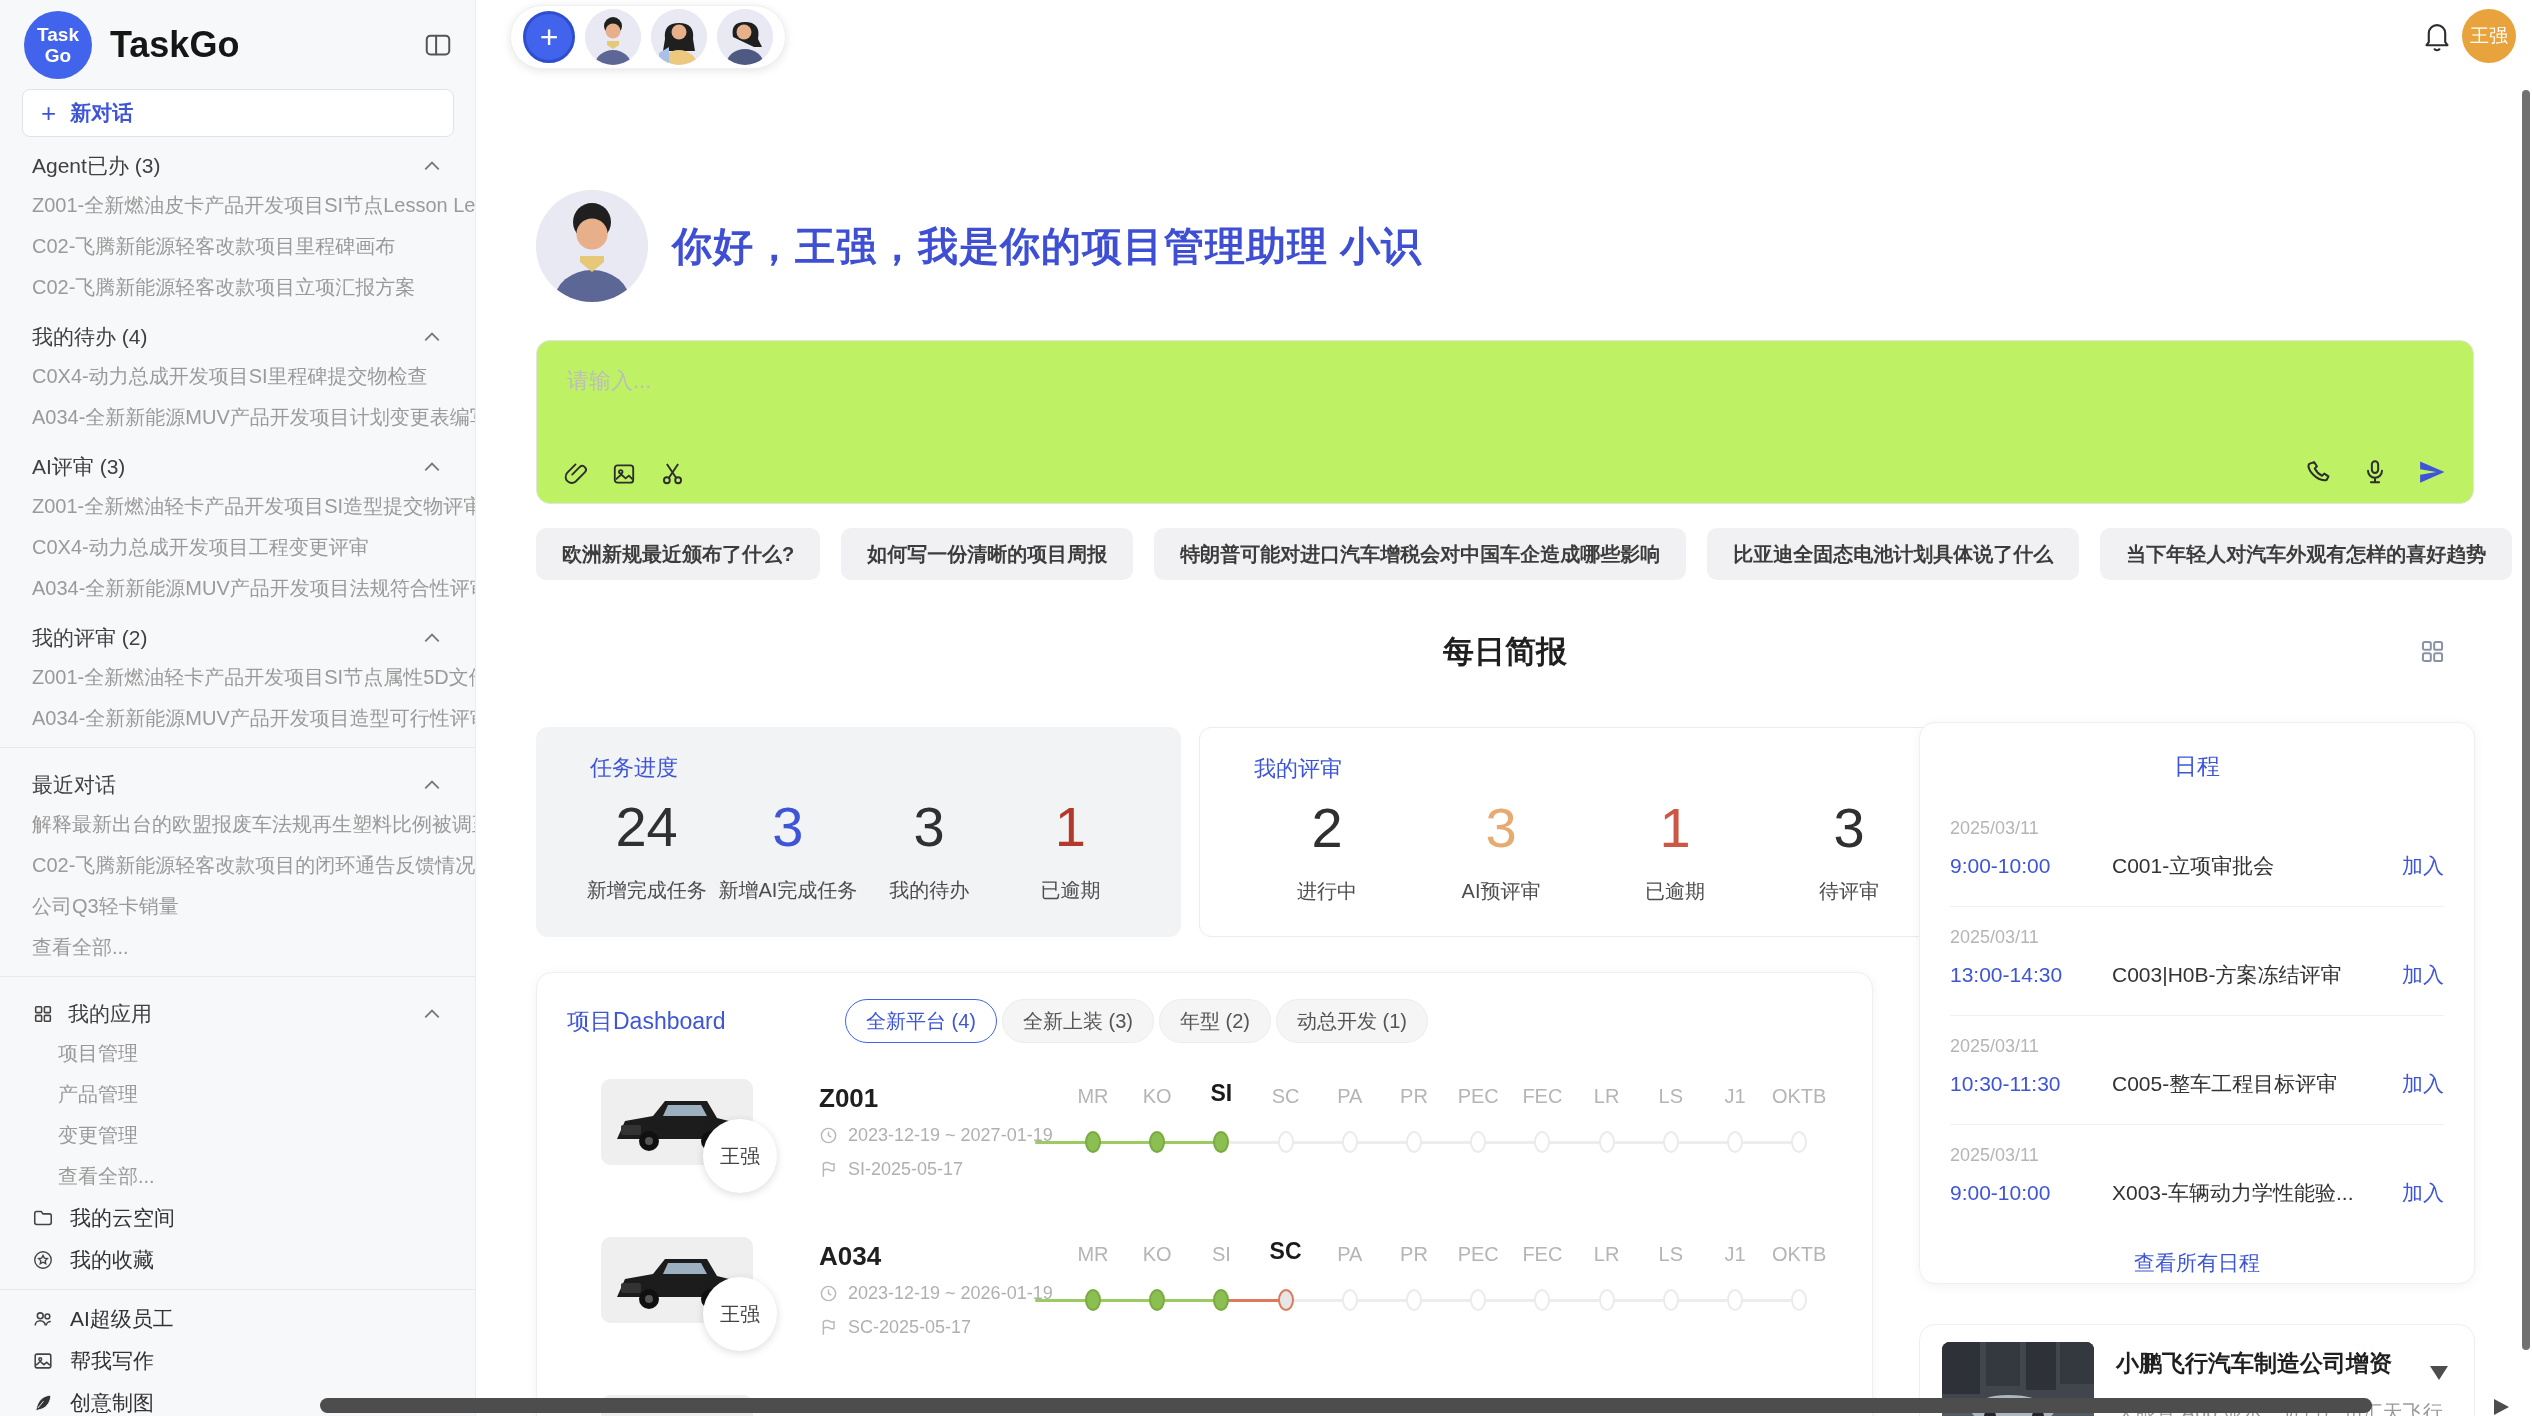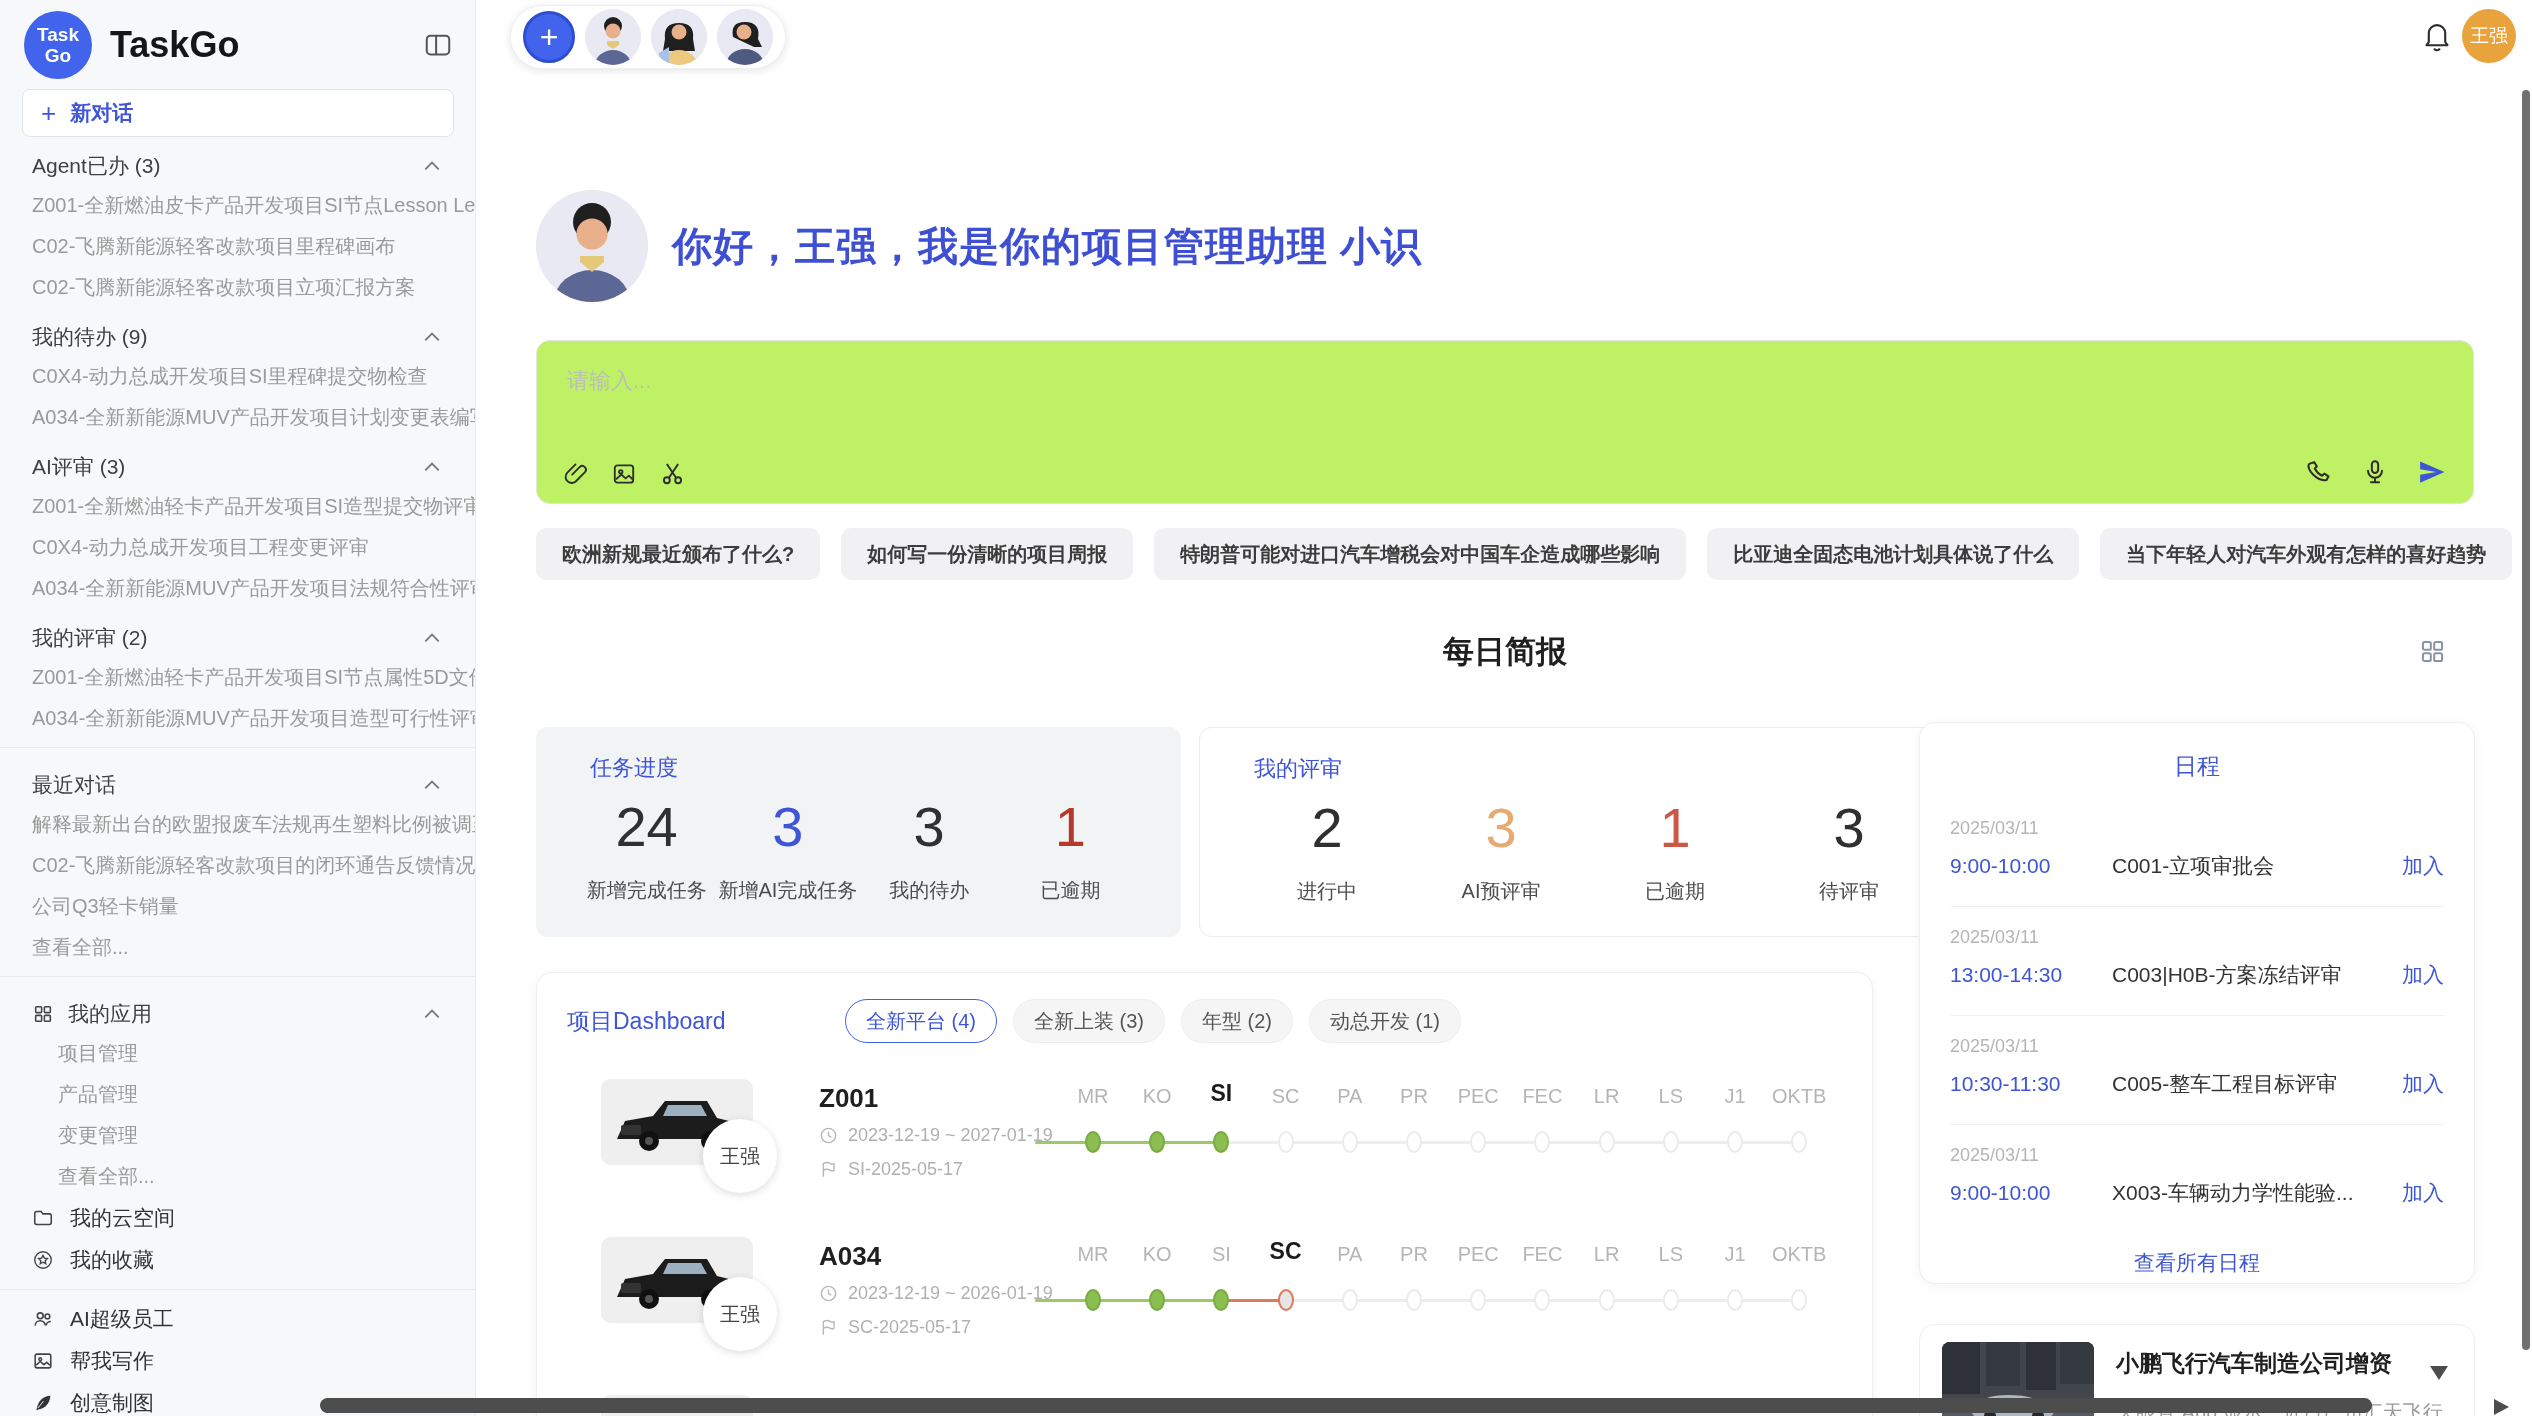--- a/index.html
+++ b/index.html
@@ -71,21 +71,21 @@
   .stat{flex:1;text-align:center;}
   .stat .v{font-size:56px;font-weight:500;line-height:64px;}
   .stat .l{font-size:20px;color:#4d4d4d;margin-top:18px;}
   .c-dark{color:#303030;} .c-blue{color:#3e56d6;} .c-red{color:#b5392b;}
   .c-red2{color:#cd5745;} .c-tan{color:#e7ab72;}
 
   .dash{position:absolute;left:60px;top:972px;width:1337px;height:520px;border:1px solid #efefef;
         border-radius:16px;background:#fff;box-shadow:0 2px 12px rgba(0,0,0,.05);box-sizing:border-box;}
   .dash-head{display:flex;align-items:center;padding:26px 30px 8px 30px;}
   .dash-title{font-size:23px;color:#3e56d6;width:278px;}
-  .tabs{display:flex;gap:16px;text-align:right;}
+  .tabs{display:flex;gap:5px;text-align:right;}
   .tab{height:44px;border-radius:22px;padding:0 20px;font-size:20px;display:flex;align-items:center;
        background:#f5f5f6;color:#555;border:1px solid #ededed;box-sizing:border-box;cursor:pointer;}
   .tab.active{background:#fff;color:#3e56d6;border:1px solid #4263eb;}
   .proj-row{position:absolute;left:0;width:100%;height:158px;}
   .truck{position:absolute;left:64px;top:10px;width:152px;height:86px;border-radius:10px;background:#f1f1f1;overflow:hidden;}
   .owner{position:absolute;left:166px;top:50px;width:74px;height:74px;border-radius:50%;background:#fff;
          box-shadow:0 2px 8px rgba(0,0,0,.14);display:flex;align-items:center;justify-content:center;
          font-size:20px;color:#444;}
   .pcode{position:absolute;left:282px;top:14px;font-size:26px;font-weight:bold;color:#1f1f1f;}
   .pmeta{position:absolute;left:282px;font-size:18px;color:#b0b0b0;display:flex;gap:10px;align-items:center;}
@@ -155,21 +155,21 @@
           <span class="caret">
             <svg width="18" height="12" viewBox="0 0 16 10" fill="none" stroke="#777" stroke-width="1.6">
               <polyline points="2,8 8,2 14,8"></polyline>
             </svg>
           </span>
         </div>
         <div class="sb-item">Z001-全新燃油皮卡产品开发项目SI节点Lesson Learn报告</div>
         <div class="sb-item">C02-飞腾新能源轻客改款项目里程碑画布</div>
         <div class="sb-item">C02-飞腾新能源轻客改款项目立项汇报方案</div>
         <div class="sb-sec-head">
-          <span>我的待办 (9)</span>
+          <span>我的待办 (4)</span>
           <span class="caret">
             <svg width="18" height="12" viewBox="0 0 16 10" fill="none" stroke="#777" stroke-width="1.6">
               <polyline points="2,8 8,2 14,8"></polyline>
             </svg>
           </span>
         </div>
         <div class="sb-item">C0X4-动力总成开发项目SI里程碑提交物检查</div>
         <div class="sb-item">A034-全新新能源MUV产品开发项目计划变更表编写</div>
         <div class="sb-sec-head">
           <span>AI评审 (3)</span>

